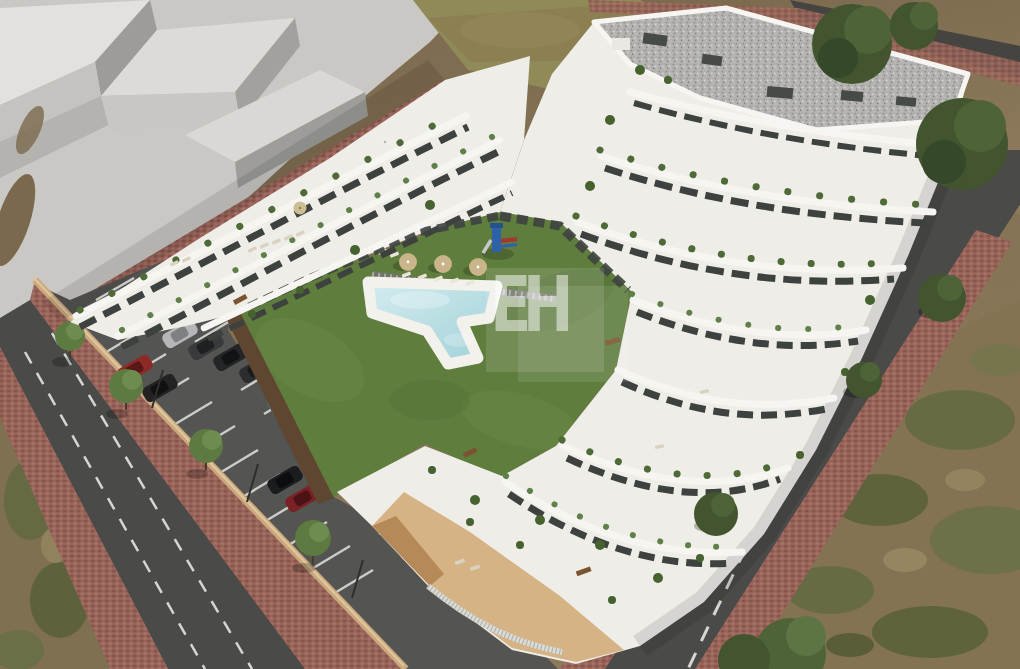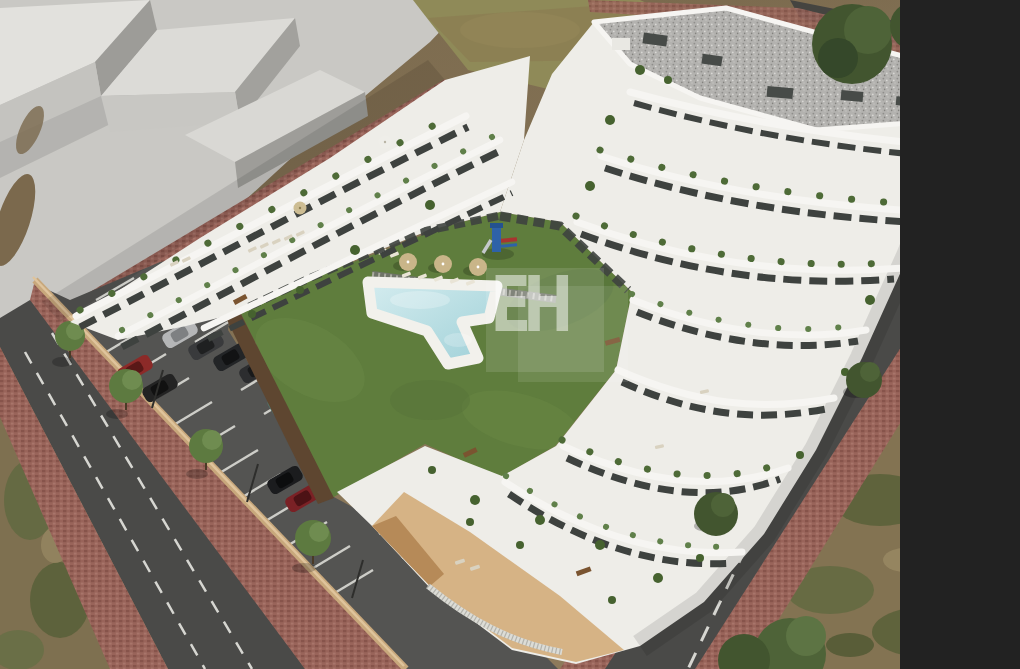--- a/index.html
+++ b/index.html
@@ -1,17 +1,17 @@
 <!DOCTYPE html>
 <html style="--concrete: #c9c8c4; --building-white: #eeede8; --parapet-white: #f6f5f2; --glazing-dark: #3e423f; --lawn-green: #5f7d3d; --pool-water: #b7dde2; --pool-deck: #f2f1ec; --road-asphalt: #4a4a48; --parking-asphalt: #545452; --paver-red: #99645a; --dirt-brown: #83704f; --scrub-green: #55663b; --gravel-roof: #b3b2af; --tan-wall: #c8a87c; --tan-base: #d6b385; --tree-green: #42552f; --stripe-white: #e3e3dd; --watermark-white: rgba(255,255,255,0.55); --car-silver: #b5b6b7; --car-gray: #393a3c; --car-black: #1e2022; --car-red: #8c2a28; --car-dark-red: #7a2125; --car-teal: #527069;"><head>
 <meta charset="utf-8">
 <style>
   html,body{margin:0;padding:0;background:#222;}
   .stage{
-    position:relative;width:900px;height:669px;overflow:hidden;
+    position:relative;width:1020px;height:669px;overflow:hidden;
     background:#83704f;font-family:"DejaVu Sans","Liberation Sans",sans-serif;
   }
   .stage svg{position:absolute;inset:0;display:block;}
   
   .wm{position:absolute;left:440px;top:268px;width:210px;height:115px;
       color:var(--watermark-white, rgba(255,255,255,.55));pointer-events:none;}
   .wm-block{position:absolute;left:46px;top:0;width:118px;height:104px;
       background:rgba(255,255,255,.12);}
   .wm-block2{position:absolute;left:78px;top:18px;width:110px;height:96px;
       background:rgba(255,255,255,.10);}

